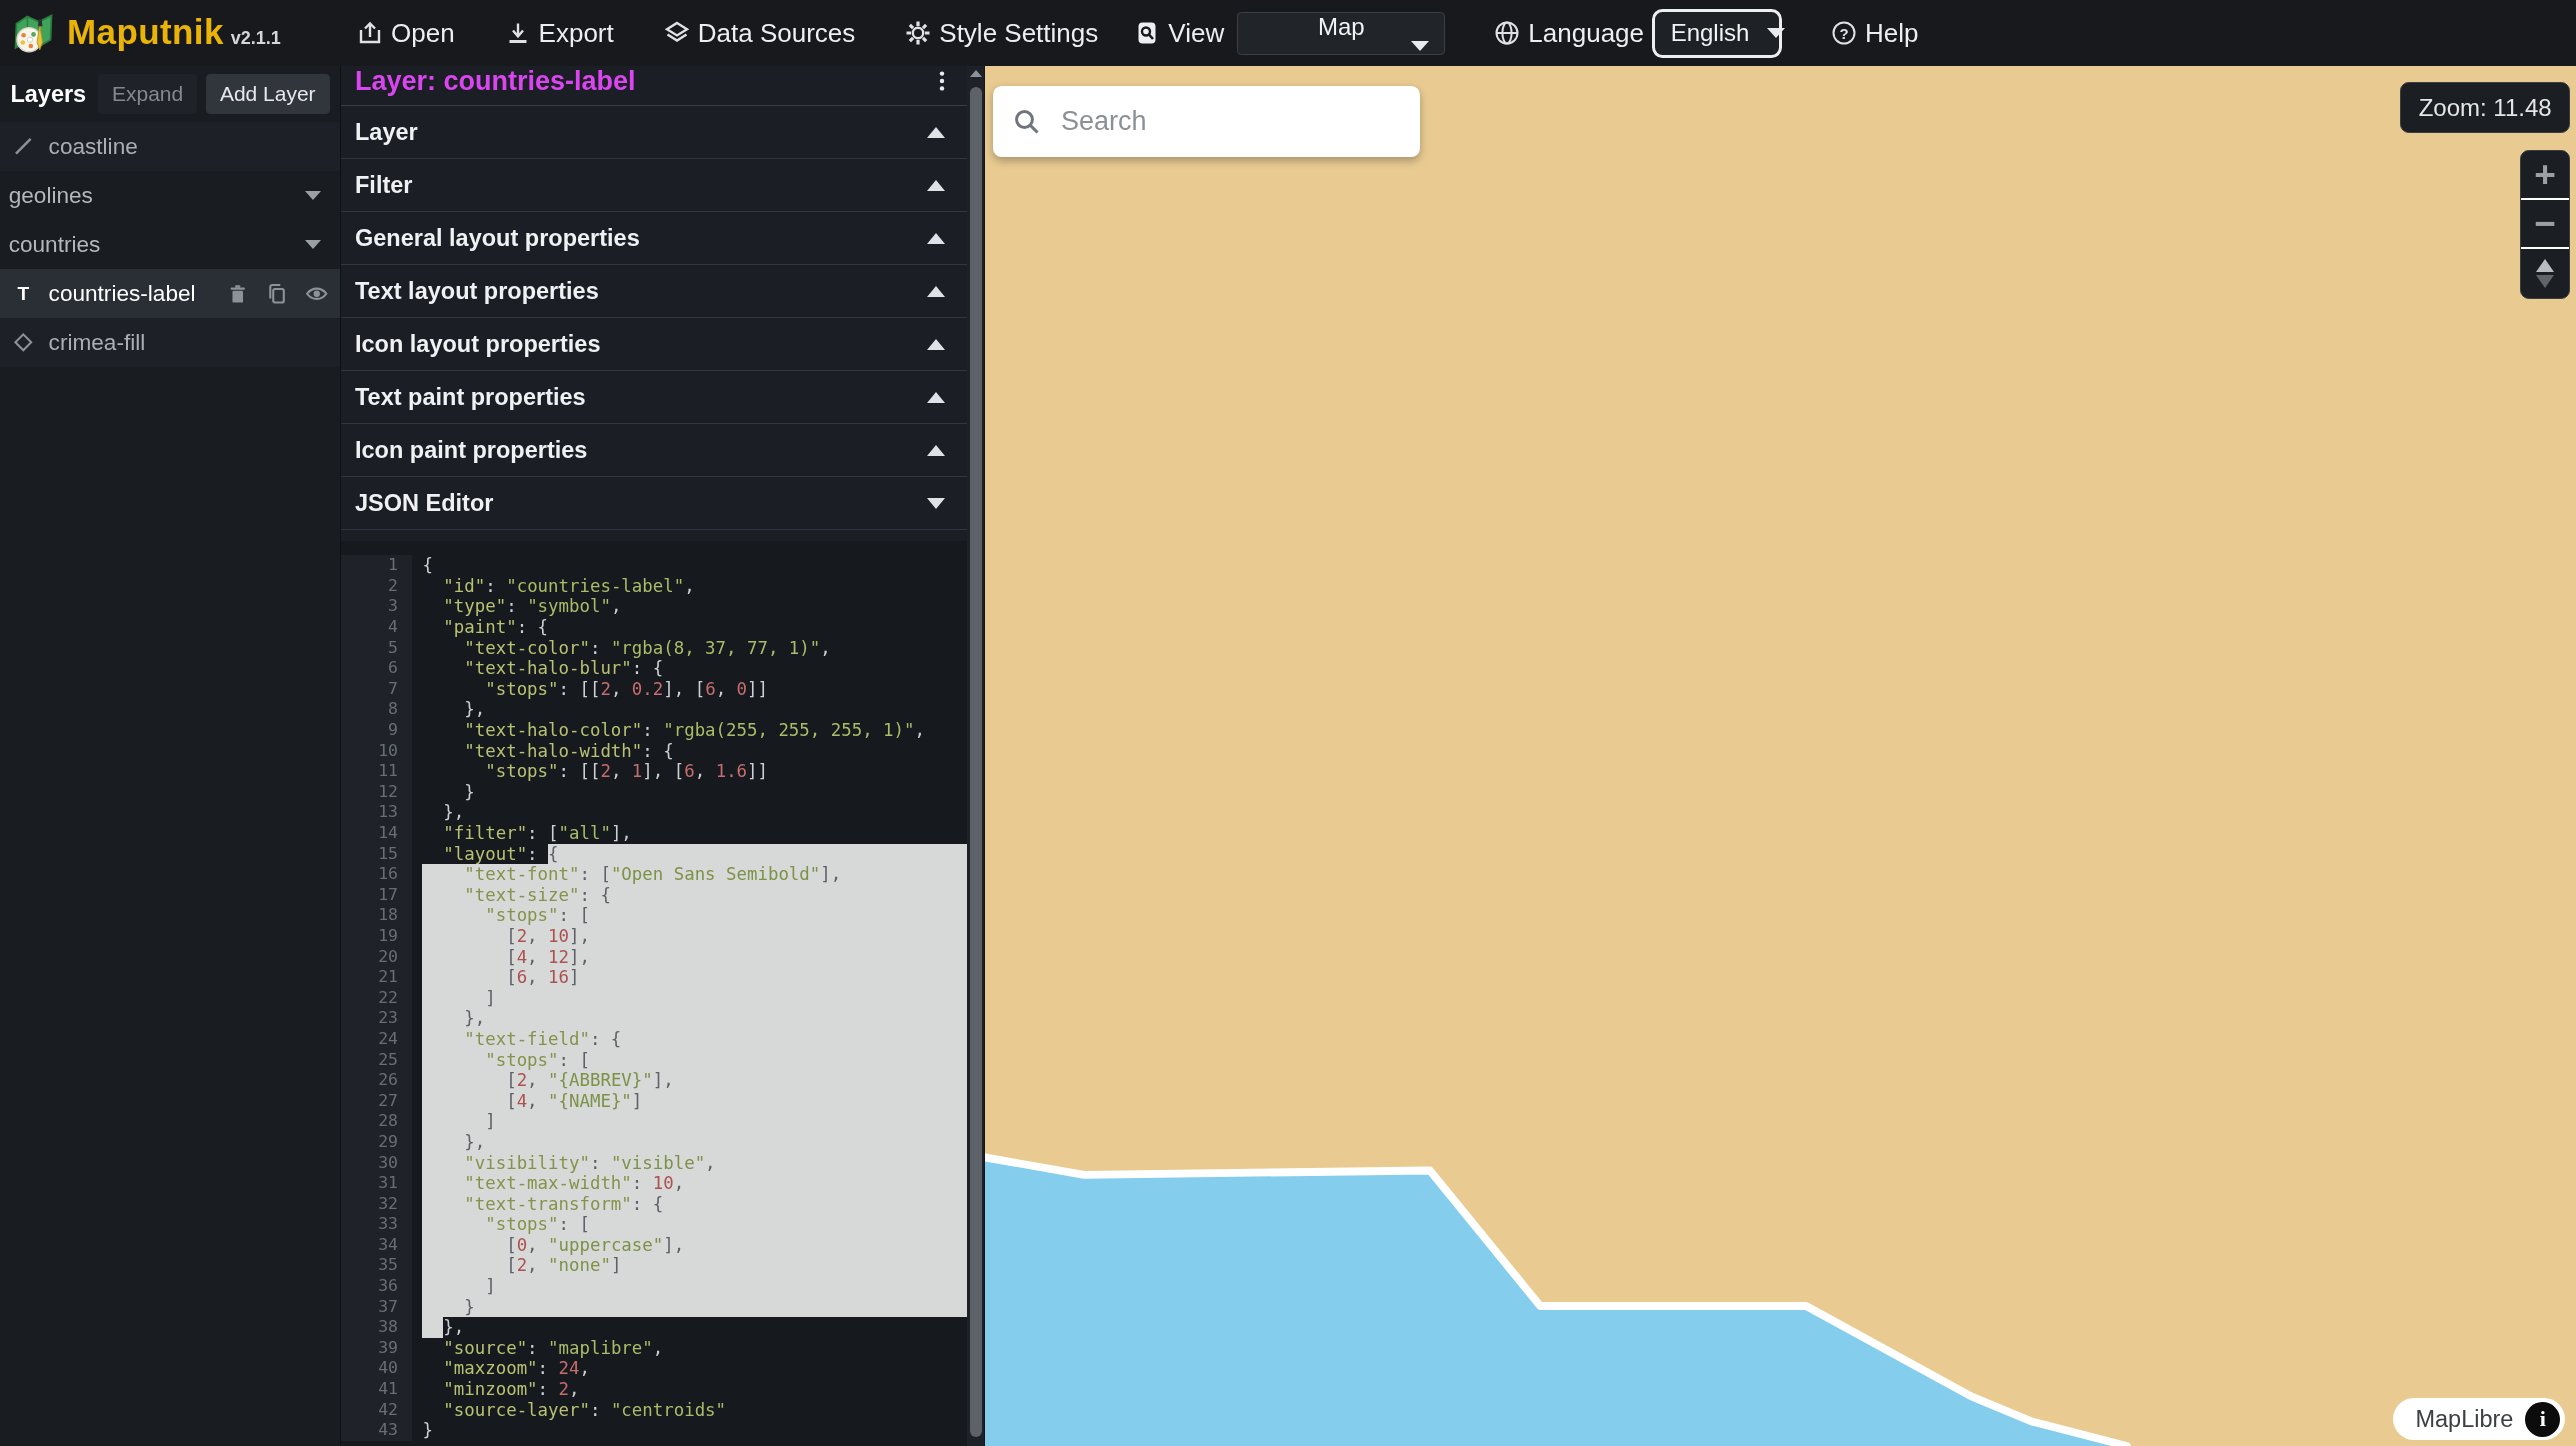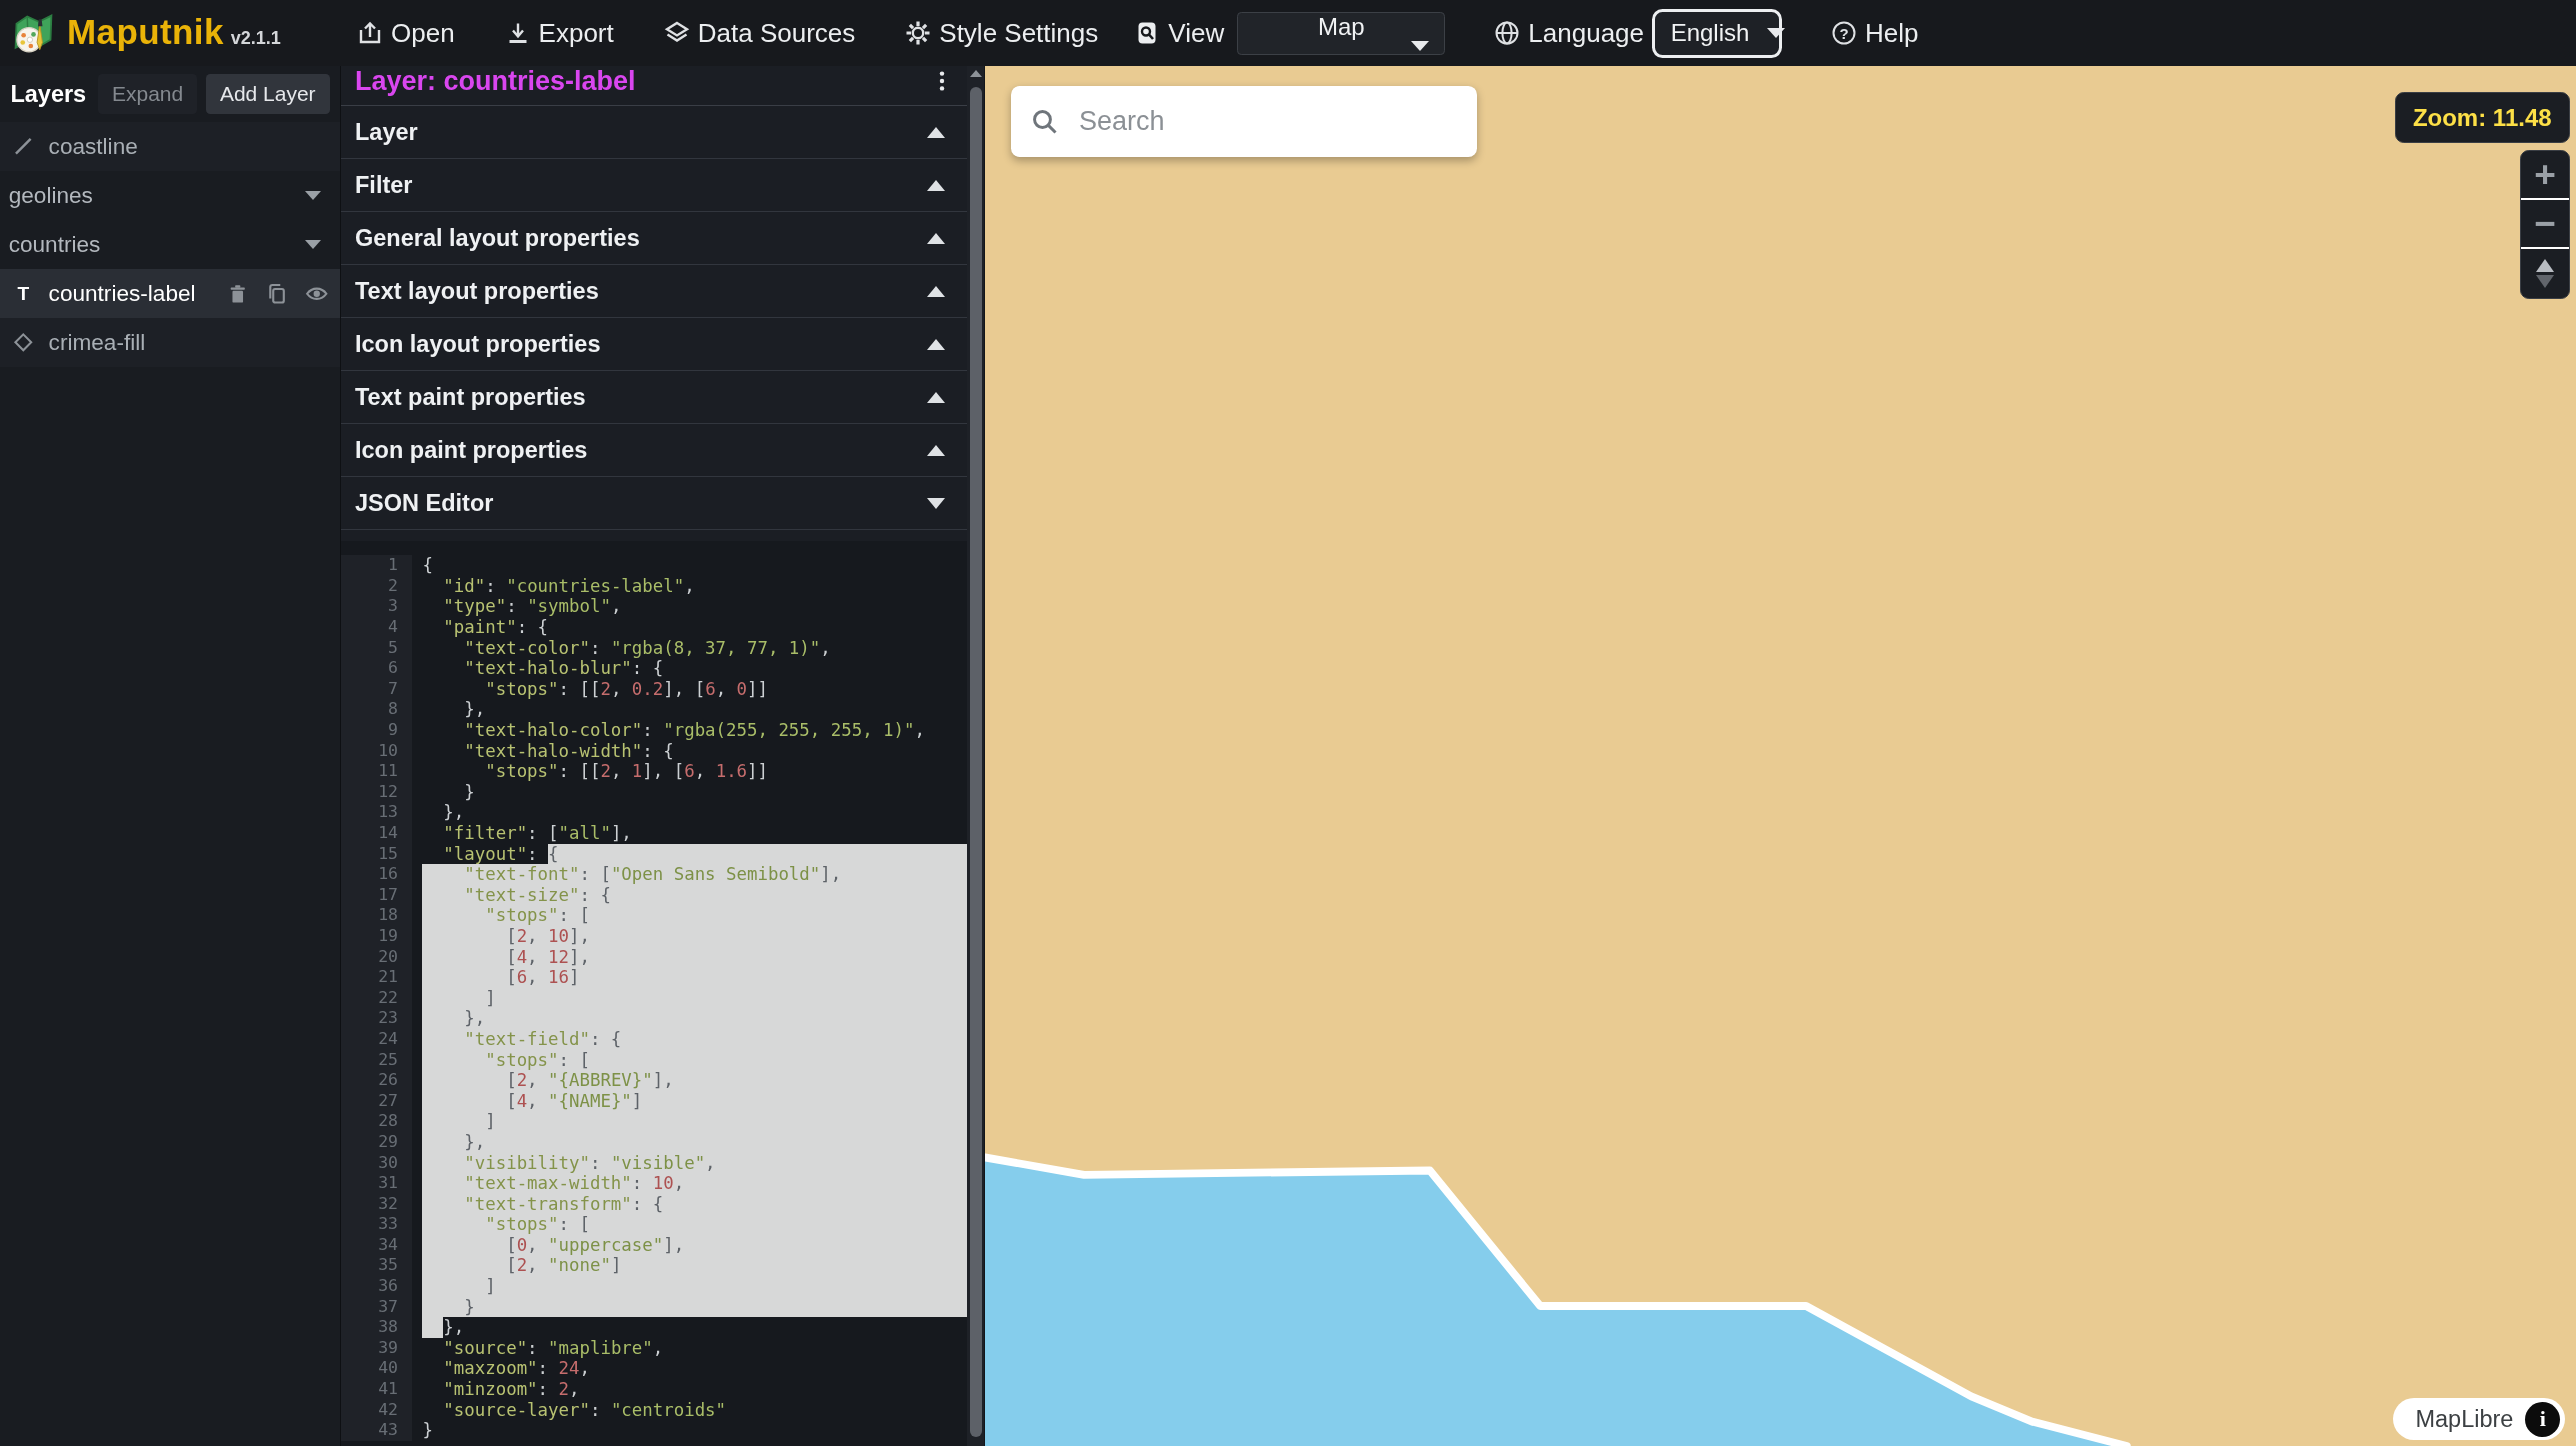--- a/index.html
+++ b/index.html
@@ -81,28 +81,28 @@
   
   .vscroll{position:absolute;top:66px;left:967px;width:17.4px;bottom:0;background:#1e2127;z-index:25;}
   .vs-up{text-align:center;padding-top:4.3px;}
   .vs-up-tri{margin:0 auto;width:0;height:0;border-left:6px solid transparent;
              border-right:6px solid transparent;border-bottom:7.8px solid #8d9298;}
   .vs-thumb{position:absolute;left:2.6px;right:2.6px;top:21px;bottom:8.7px;background:#5d6168;border-radius:6px;}
 
   
   .map{position:absolute;top:66px;left:985px;right:0;bottom:0;overflow:hidden;}
   .map svg.sea{position:absolute;left:0;top:0;}
-  .search{position:absolute;left:26px;top:20px;width:466px;height:71px;background:#fff;
+  .search{position:absolute;left:8px;top:20px;width:427px;height:71px;background:#fff;
           border-radius:8.7px;box-shadow:0 3.5px 8.7px rgba(0,0,0,.28);
           display:flex;align-items:center;padding:0 19px;gap:17.4px;}
   .search svg{width:29.5px;height:29.5px;color:#6f757b;flex:none;}
   .search input{border:none;outline:none;flex:1;font-size:27px;font-family:"Liberation Sans",sans-serif;color:#333;background:transparent;min-width:0;}
   .search input::placeholder{color:#8b9095;}
-  .zbadge{position:absolute;top:26px;right:6px;height:51px;background:#1b1e23;
-          border:1.7px solid #3a3e44;border-radius:8.7px;color:#fde047;font-weight:bold;
+  .zbadge{position:absolute;top:16px;right:6px;height:51px;background:#1b1e23;
+          border:1.7px solid #3a3e44;border-radius:8.7px;color:#e5e5e5;font-weight:normal;
           font-size:24px;display:flex;align-items:center;padding:0 17.4px;}
   .zctrl{position:absolute;top:84px;right:6px;width:50px;border-radius:8.7px;overflow:hidden;
          background:#1b1e23;border:1.7px solid #3a3e44;display:flex;flex-direction:column;}
   .zbtn{height:49px;display:flex;align-items:center;justify-content:center;
         color:#9aa0a6;font-size:37px;font-weight:bold;border-bottom:2.6px solid #fff;cursor:pointer;}
   .zbtn:last-child{border-bottom:none;}
   .pitch{display:flex;flex-direction:column;align-items:center;gap:3.5px;}
   .tri-up{width:0;height:0;border-left:9.6px solid transparent;border-right:9.6px solid transparent;
           border-bottom:13px solid #b9bdc2;}
   .tri-dn{width:0;height:0;border-left:9.6px solid transparent;border-right:9.6px solid transparent;

